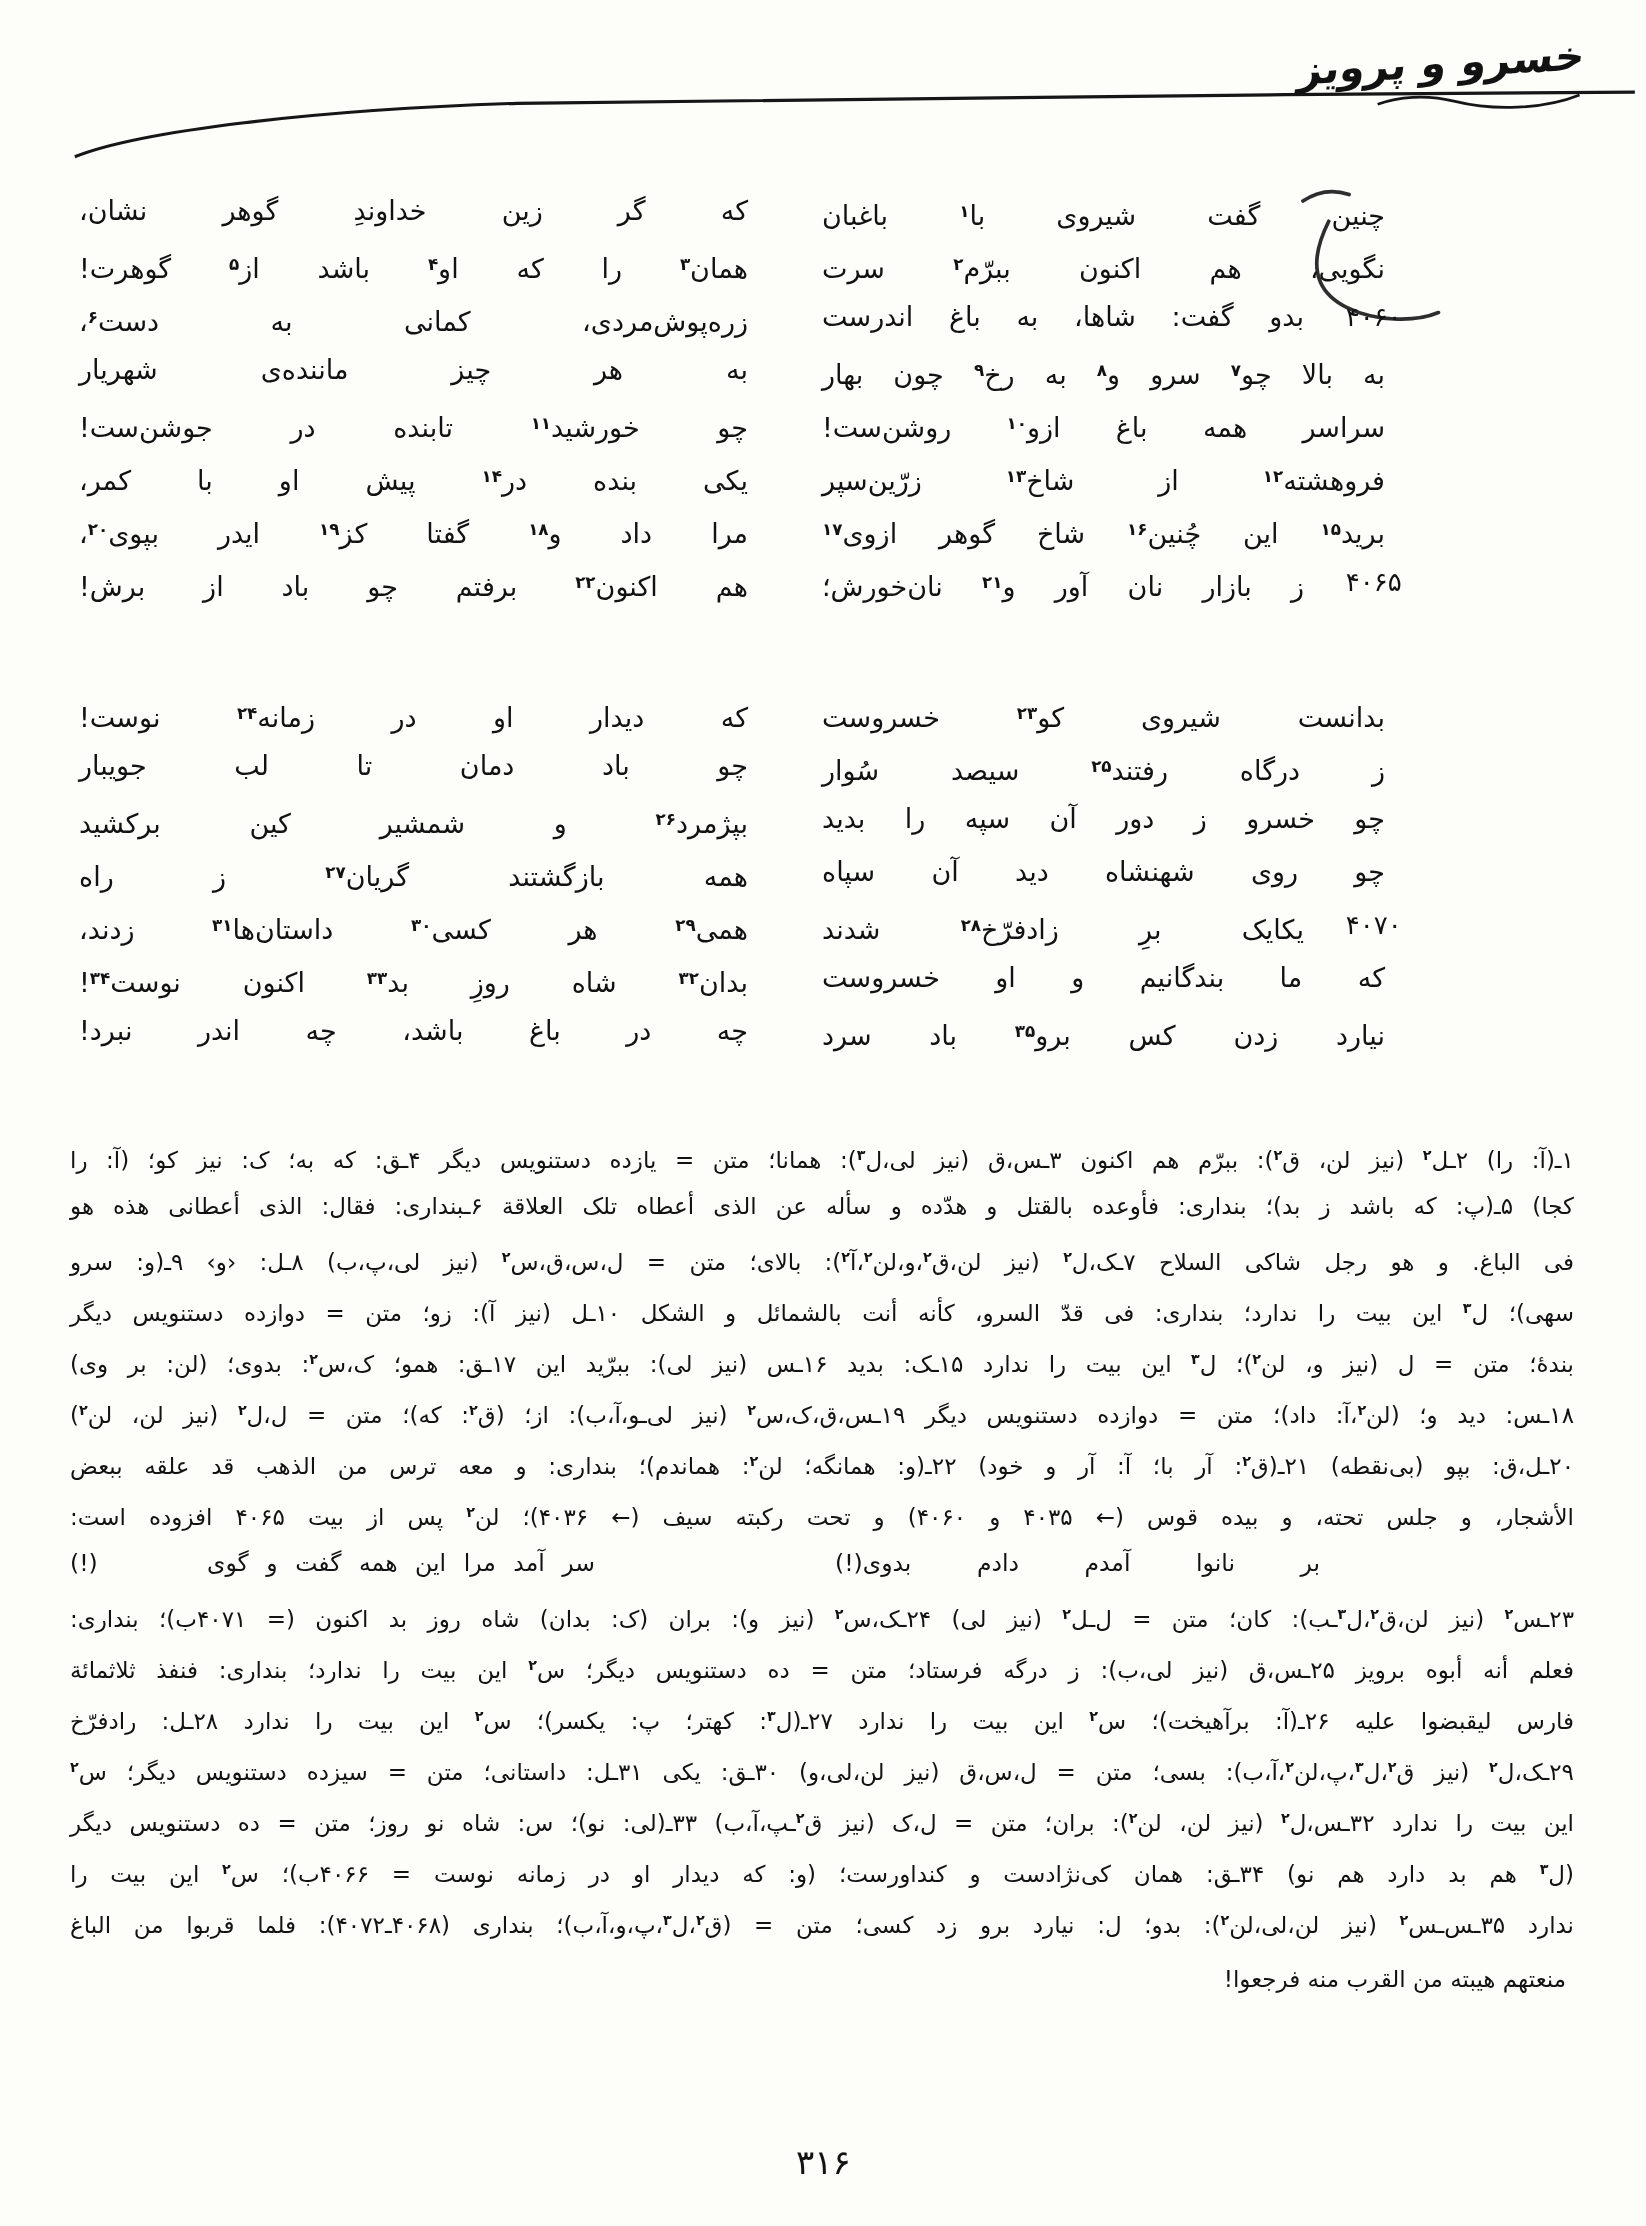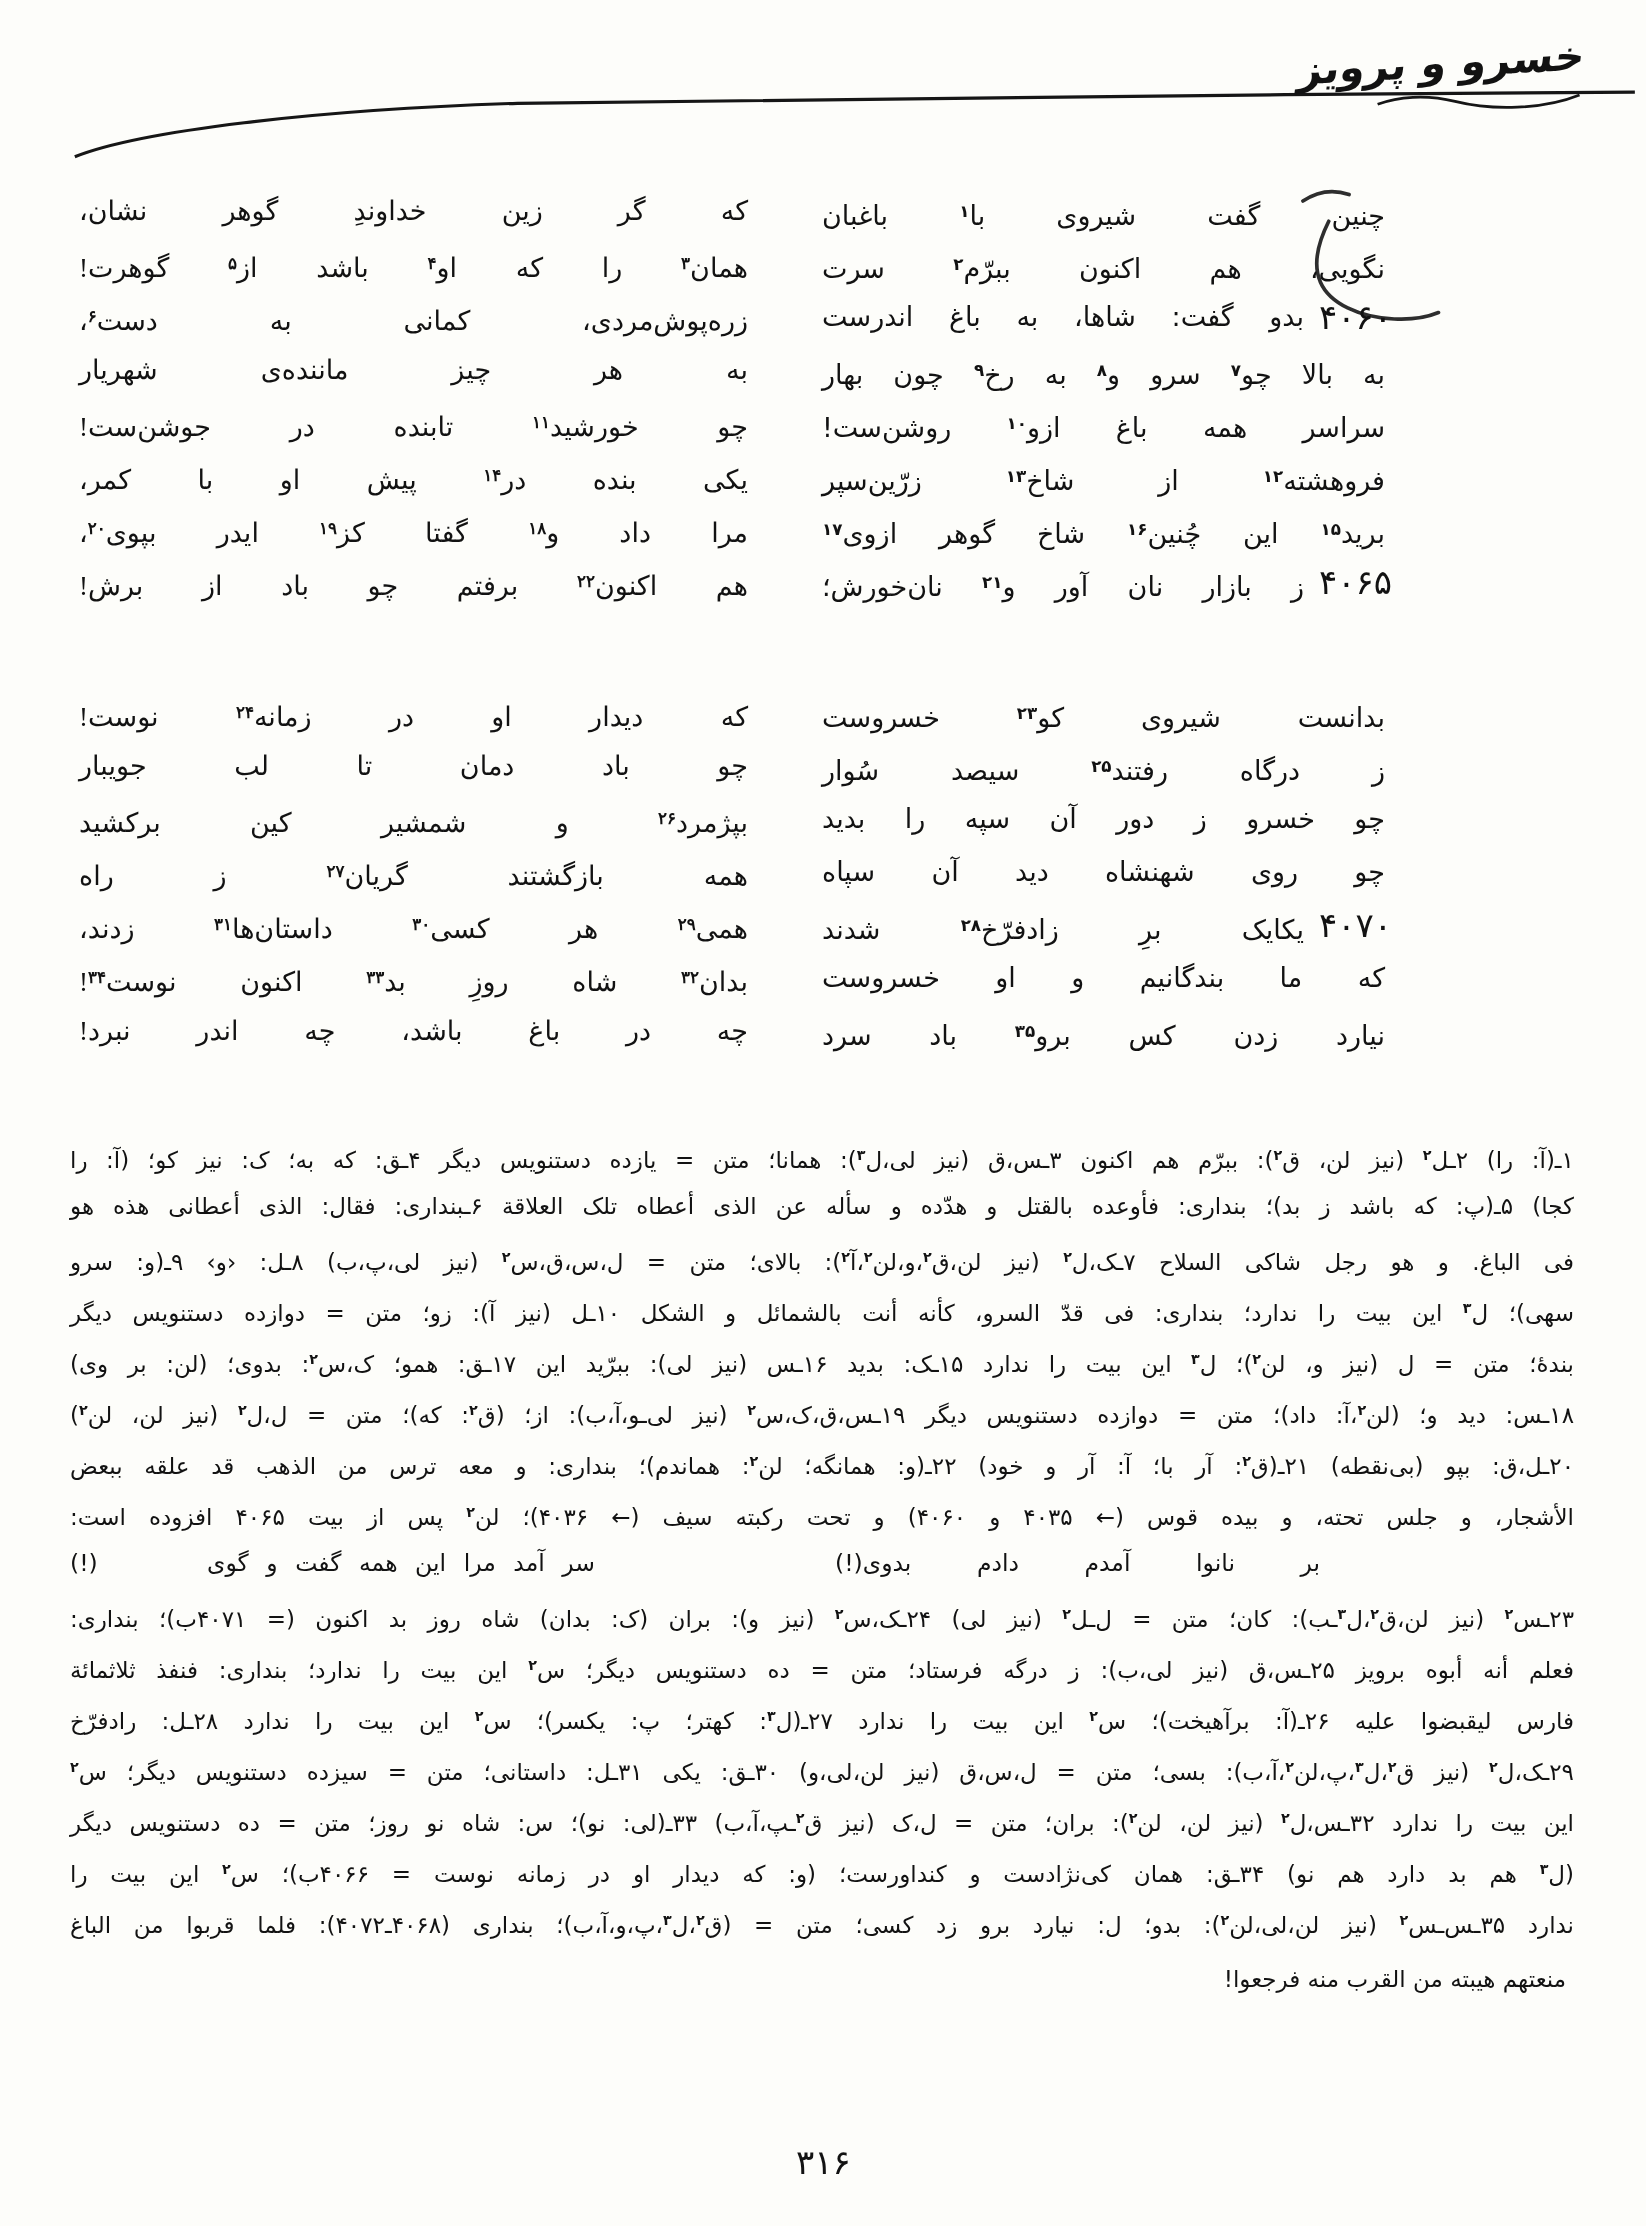--- a/index.html
+++ b/index.html
@@ -20,25 +20,25 @@
   
   .poem{width:1306px;margin:26px 262px 0 auto;}
   .stanza2{margin-top:78px;}
   .vrow{
     position:relative;height:53px;line-height:46px;
     display:flex;column-gap:74px;font-size:27px;
   }
   .hemi{white-space:nowrap;overflow:visible;
     text-align:justify;text-align-last:justify;}
   .hemi-r{width:563px;}
-  .hemi-l{width:669px;font-family:Liberation Serif, serif;}
+  .hemi-l{width:669px;}
   .vrow.numbered .hemi-r{padding-right:81px;width:482px;}
   .vnum{
     position:absolute;right:-16.6px;top:0;width:92px;
-    font-size:34px;text-align:center;line-height:46px;
+    font-size:26px;text-align:right;line-height:46px;
   }
   
   .apparatus{width:1504px;margin:72px 73px 0 auto;font-size:23px;}
   .app-line{
     margin:0;height:51px;line-height:44px;white-space:nowrap;
     text-align:justify;text-align-last:justify;
   }
   .app-line sup,.hemi sup{font-size:62%;font-weight:bold;vertical-align:8.3px;letter-spacing:0;}
   .inserted-verse{
     height:51px;line-height:44px;display:flex;font-size:23.5px;

